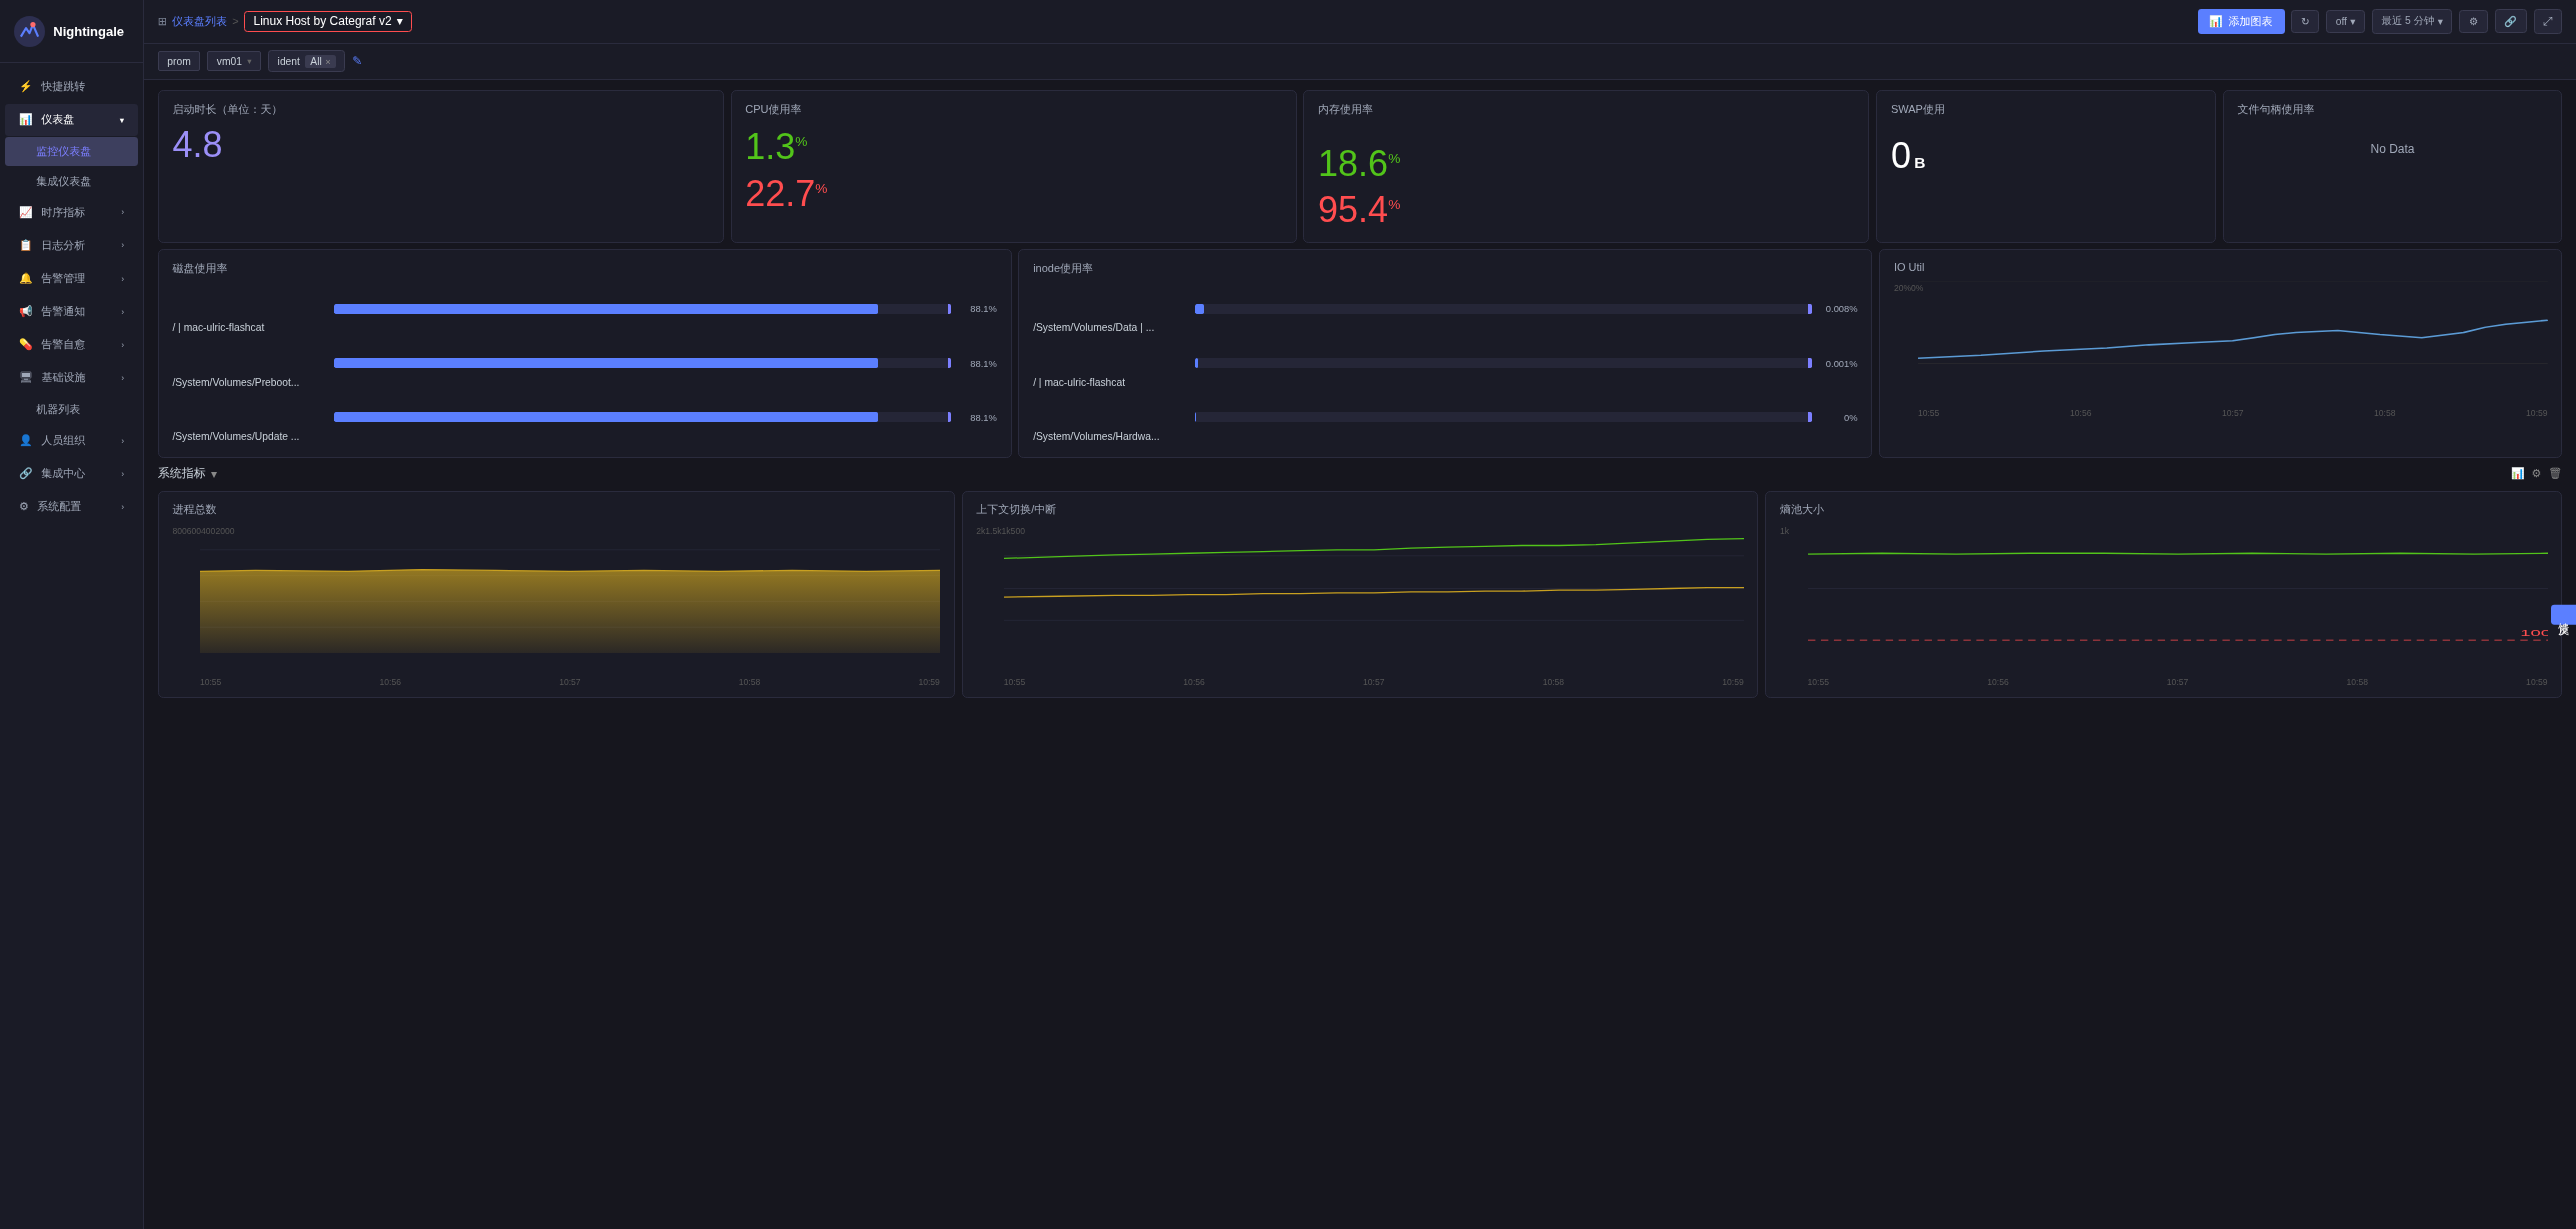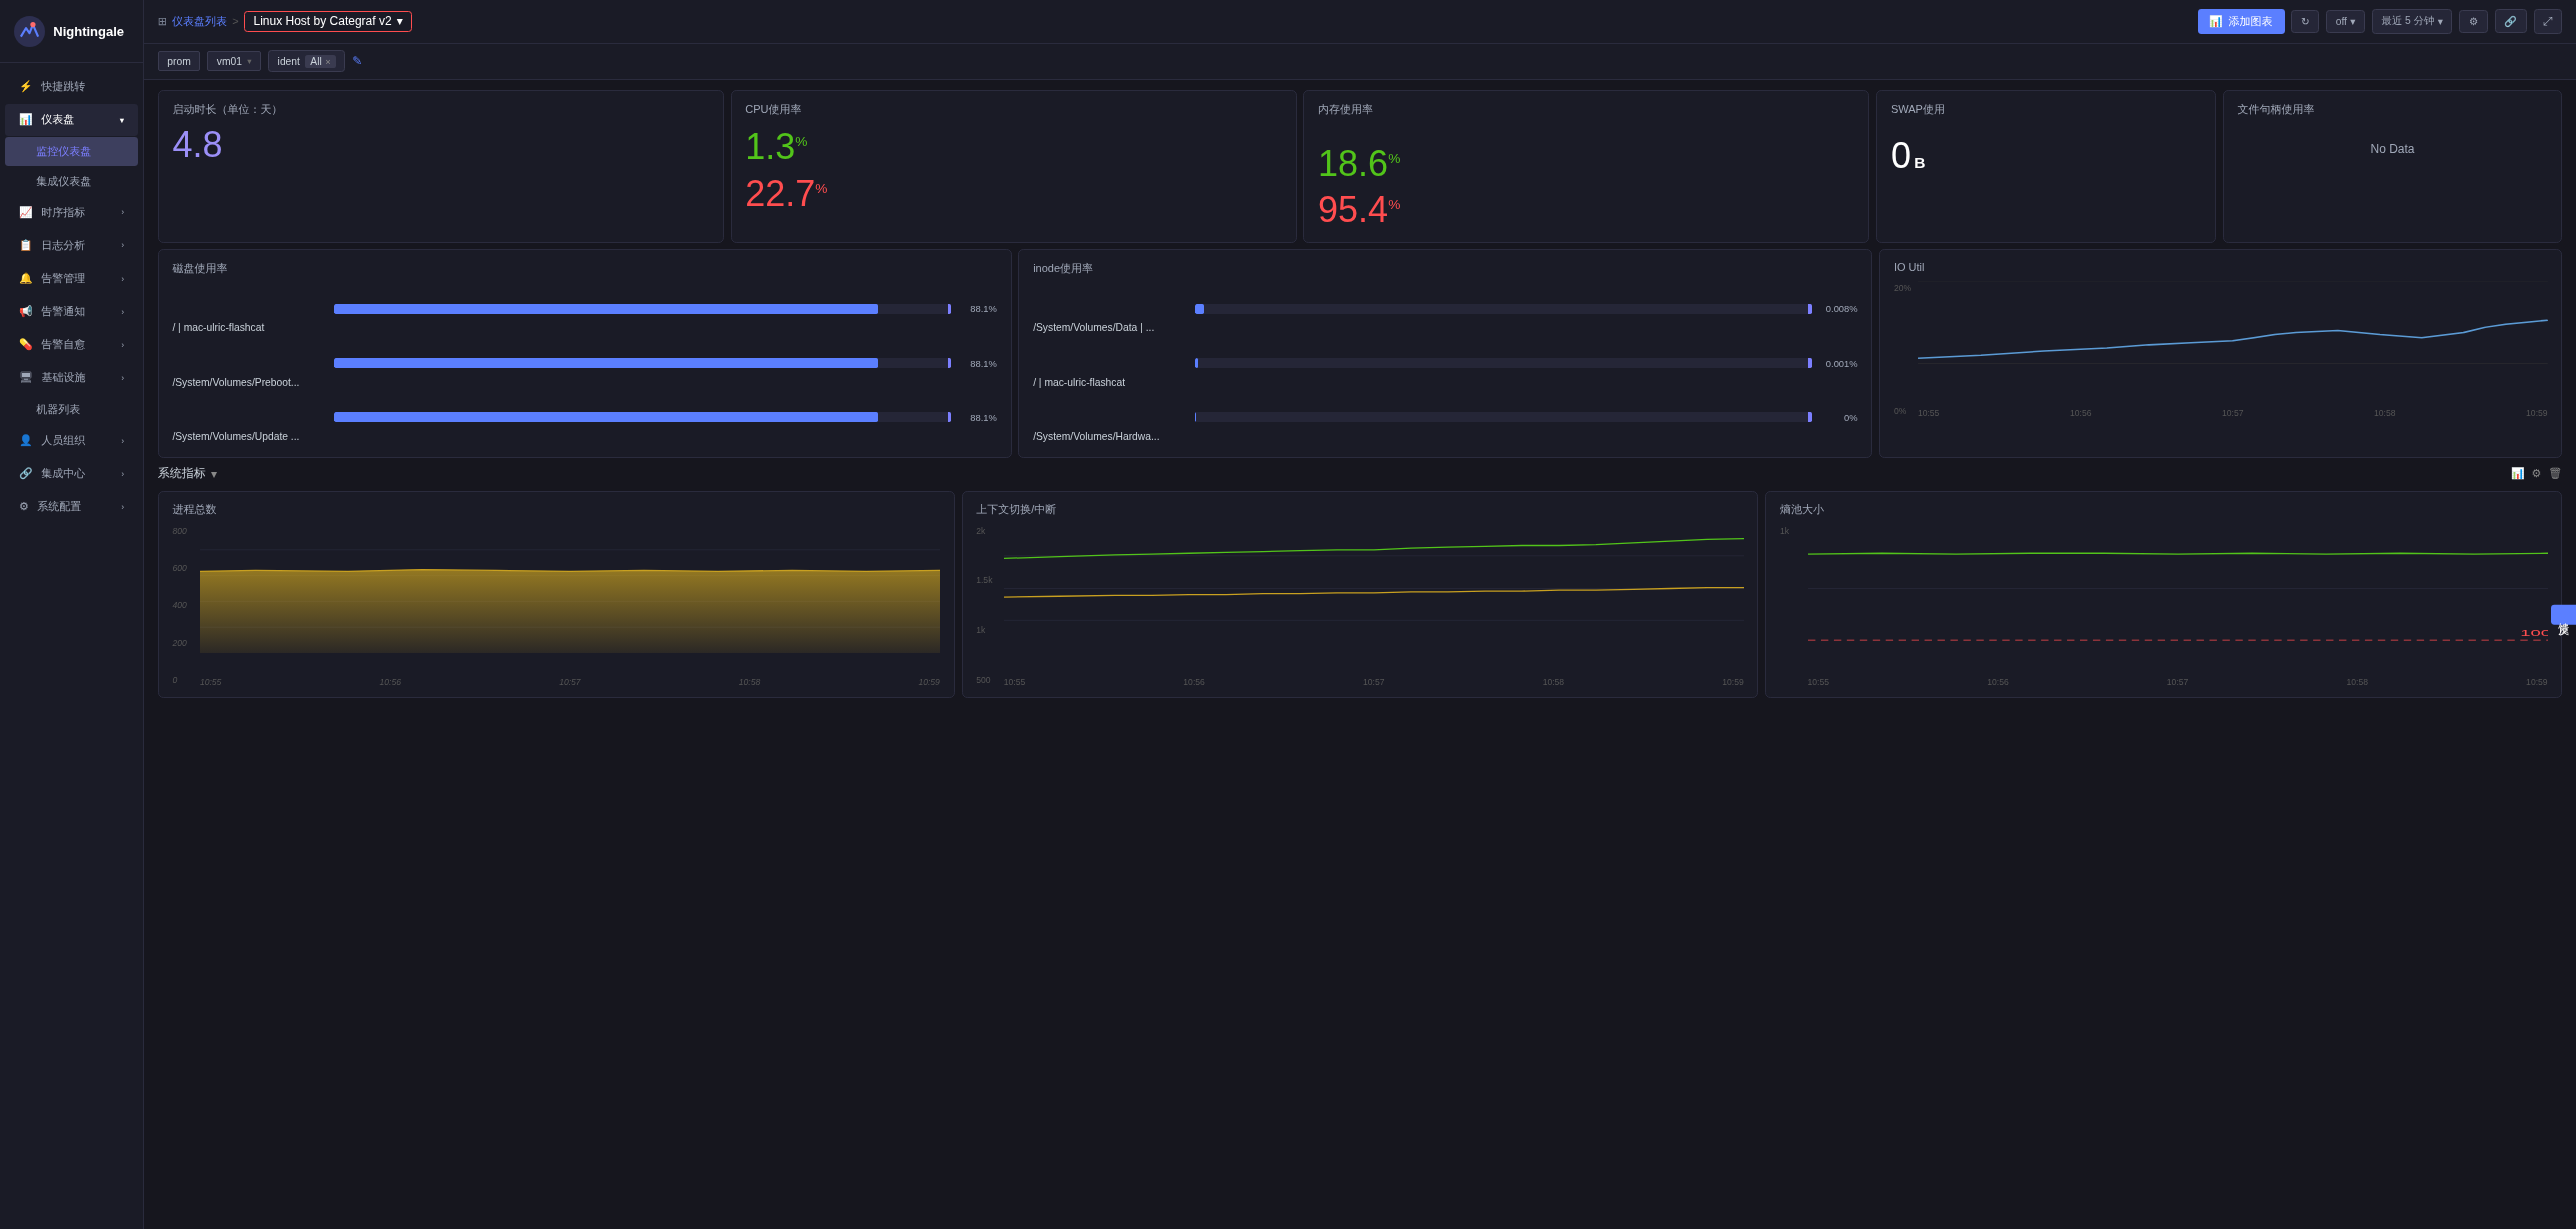--- a/index.html
+++ b/index.html
@@ -357,21 +357,21 @@
       z-index: 100;
     }
 
     
     .y-axis {
       position: absolute;
       left: 0;
       top: 0;
       height: 100%;
       display: flex;
-      flex-direction: column;
+      flex-direction: row;
       justify-content: space-between;
       color: #555;
       font-size: 8.6px;
       padding: 1.7px 0;
     }
     .x-axis {
       display: flex;
       justify-content: space-between;
       color: #555;
       font-size: 8.6px;
@@ -657,21 +657,21 @@
           <span style="color:#888;cursor:pointer;">📊</span>
           <span style="color:#888;cursor:pointer;">⚙</span>
           <span style="color:#888;cursor:pointer;">🗑</span>
         </div>
       </div>
 
       <div class="charts-row-3">
 
         <div class="mini-chart-card">
           <div class="mini-chart-title">进程总数</div>
-          <div style="position:relative; padding-left:27.5px;font-style:italic;">
+          <div style="position:relative; padding-left:27.5px;">
             <div class="y-axis">
               <span>800</span>
               <span>600</span>
               <span>400</span>
               <span>200</span>
               <span>0</span>
             </div>
             <svg width="100%" height="129" viewBox="0 0 400 150" preserveAspectRatio="none">
               <defs>
                 <linearGradient id="goldGrad" x1="0" y1="0" x2="0" y2="1">

